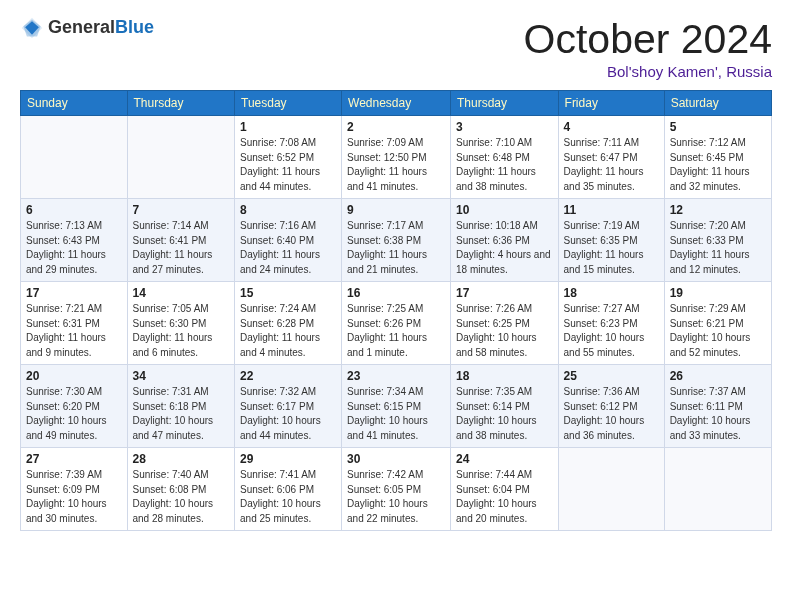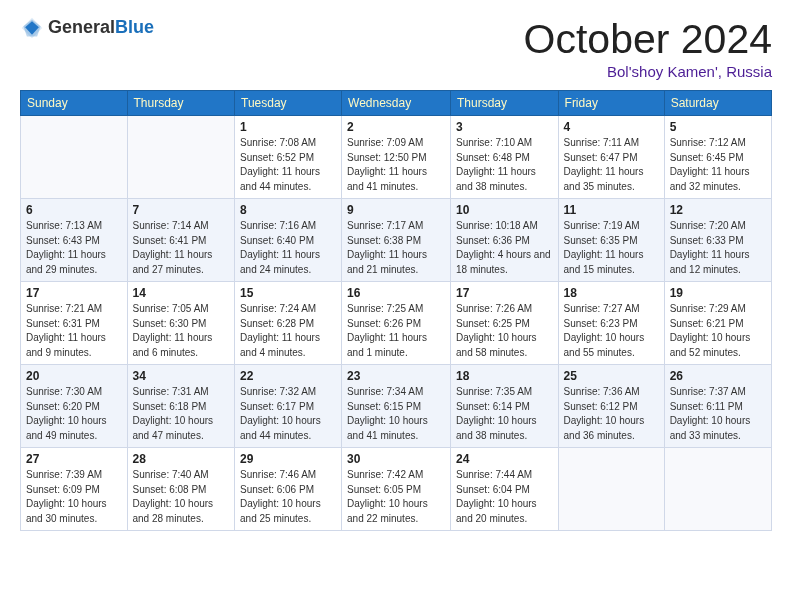--- a/index.html
+++ b/index.html
@@ -364,21 +364,21 @@
           <span class="day-num">28</span>
           <div class="day-info">
             <span>Sunrise: 7:40 AM</span><br>
             <span>Sunset: 6:08 PM</span><br>
             <span>Daylight: 10 hours and 28 minutes.</span>
           </div>
         </td>
           <td>
           <span class="day-num">29</span>
           <div class="day-info">
-            <span>Sunrise: 7:46 AM</span><br>
+            <span>Sunrise: 7:41 AM</span><br>
             <span>Sunset: 6:06 PM</span><br>
             <span>Daylight: 10 hours and 25 minutes.</span>
           </div>
         </td>
           <td>
           <span class="day-num">30</span>
           <div class="day-info">
             <span>Sunrise: 7:42 AM</span><br>
             <span>Sunset: 6:05 PM</span><br>
             <span>Daylight: 10 hours and 22 minutes.</span>

